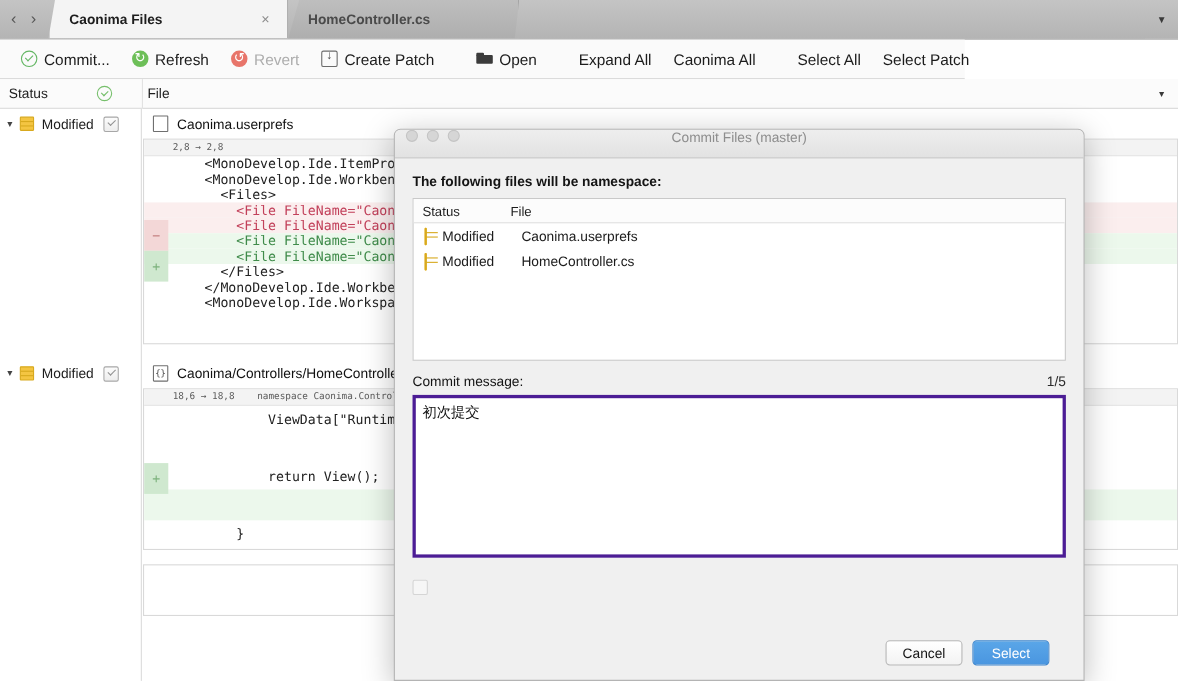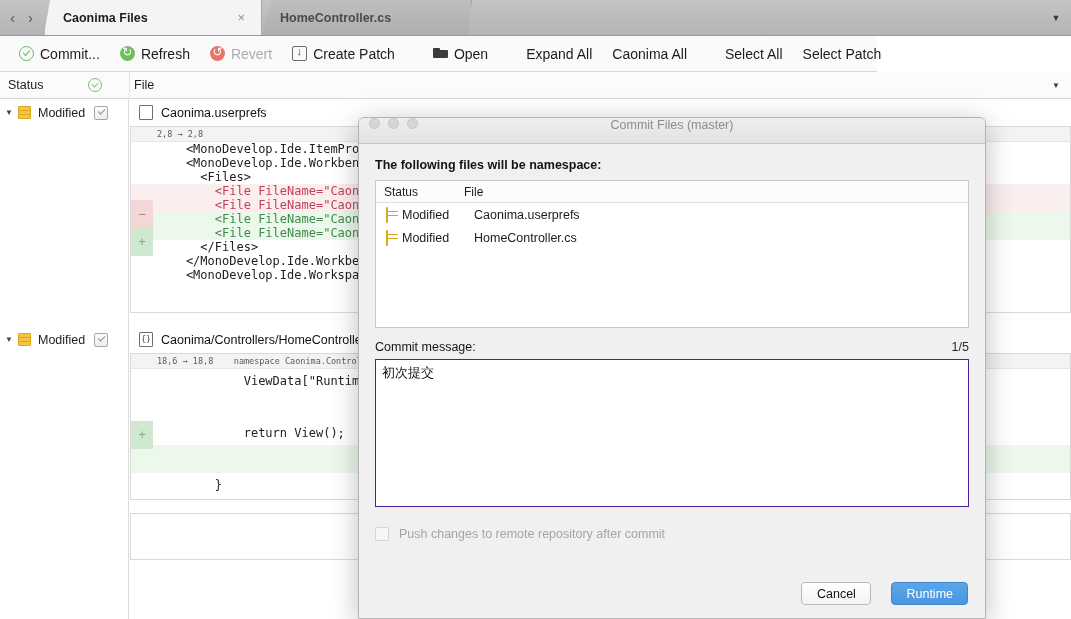--- a/index.html
+++ b/index.html
@@ -231,34 +231,34 @@
     width: 13px; height: 13px; background: #f4c542; border: 1px solid #d8a91e; border-radius: 1px;
     position: relative;
   }
   .fl-sw::before, .fl-sw::after { content: ""; position: absolute; left: 0; width: 11px; height: 1px; background: #d8a91e; }
   .fl-sw::before { top: 3px; } .fl-sw::after { top: 7px; }
 
   .cm-row { display: flex; justify-content: space-between; align-items: baseline;
     margin: 12px 0 5px 0; font-size: 12.5px; color: #141414; }
   .cm-count { color: #2a2a2a; }
   .cm-area {
-    border: 1px solid #4c1d95; background: #fff; height: 148px;
+    border: 3px solid #4c1d95; background: #fff; height: 148px;
     padding: 4px 6px; font-size: 13px; color: #111;
     font-family: "Liberation Sans", sans-serif; overflow: hidden;
   }
   .chk-row { display: flex; align-items: center; gap: 10px; margin-top: 17px; font-size: 12.5px; }
   .chk-row.disabled { color: #a5a5a5; margin-top: 20px; }
   .chk-row.enabled { color: #111; }
   .chkbox {
     width: 14px; height: 14px; border-radius: 2px;
     border: 1px solid #b2b2b2; background: linear-gradient(#ffffff,#f2f2f2);
   }
   .chkbox.dim { border-color: #d5d5d5; background: #f6f6f6; }
   .btn-row {
-    position: absolute; right: 17px; bottom: 13px; display: flex; gap: 20px;
+    position: absolute; right: 31px; bottom: 13px; display: flex; gap: 9px;
   }
   .btn {
     height: 23px; min-width: 70px; padding: 0 14px;
     border-radius: 4px; font-size: 12.5px;
     display: flex; align-items: center; justify-content: center;
     border: 1px solid #b9b9b9; background: linear-gradient(#ffffff,#f3f3f3); color: #141414;
   }
   .btn.primary { background: linear-gradient(#5aa6e8,#4a96e0); border-color: #3f86cd; color: #fff; }
 </style>
 </head>
@@ -423,23 +423,22 @@
       </div>
 
       <div class="cm-row">
         <span>Commit message:</span>
         <span class="cm-count">1/5</span>
       </div>
       <div class="cm-area">初次提交</div>
 
       <div class="chk-row disabled">
         <span class="chkbox dim"></span>
-        <span>Push changes to remote repository after commit</span>
       </div>
     </div>
 
     <div class="btn-row">
       <div class="btn">Cancel</div>
-      <div class="btn primary">Runtime</div>
+      <div class="btn primary">Select</div>
     </div>
   </div>
 
 </div>
 
 </body></html>

